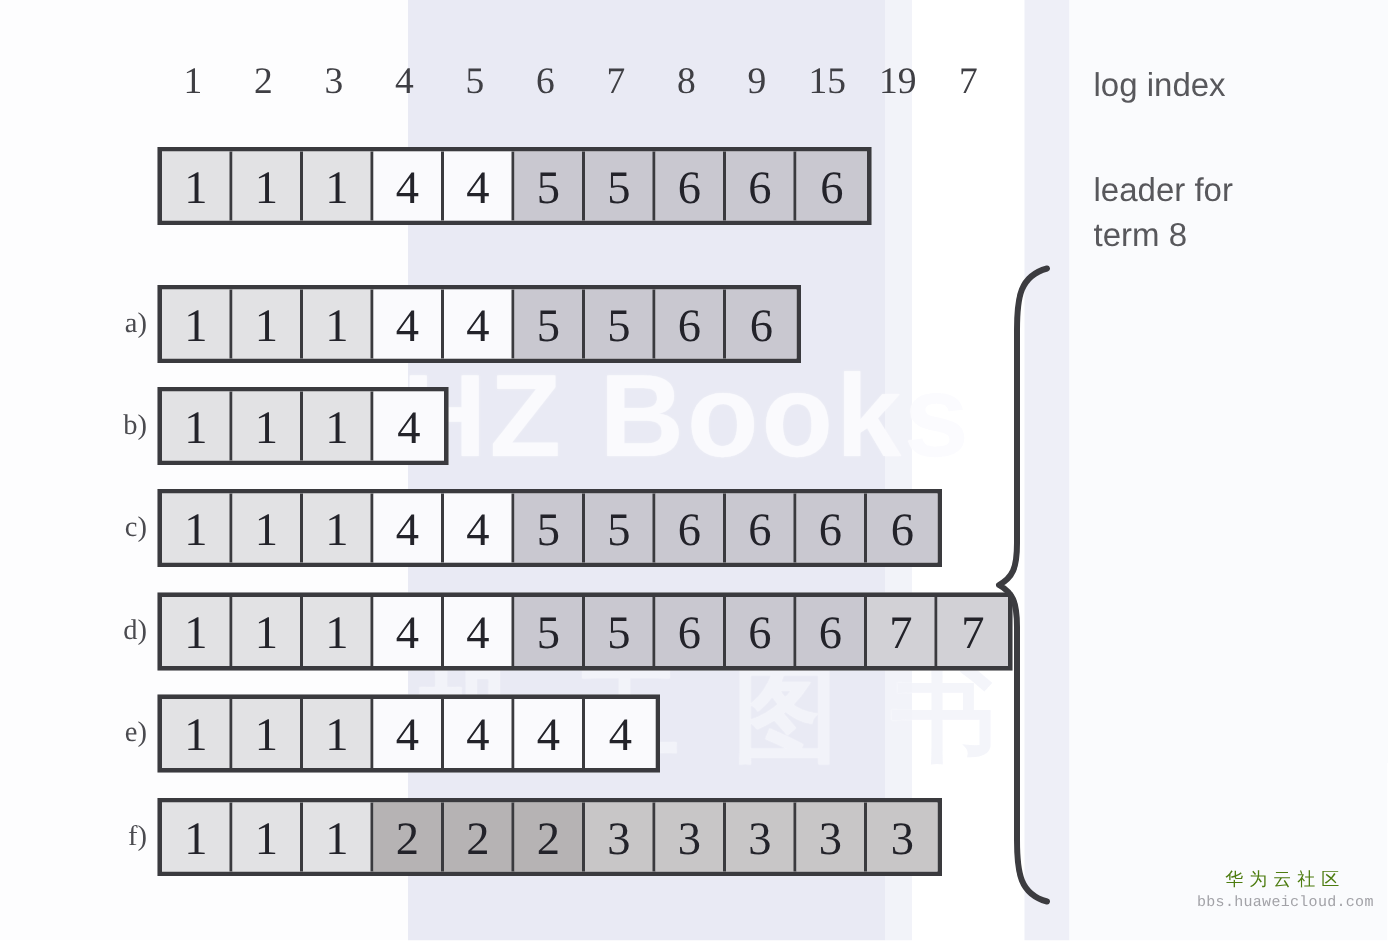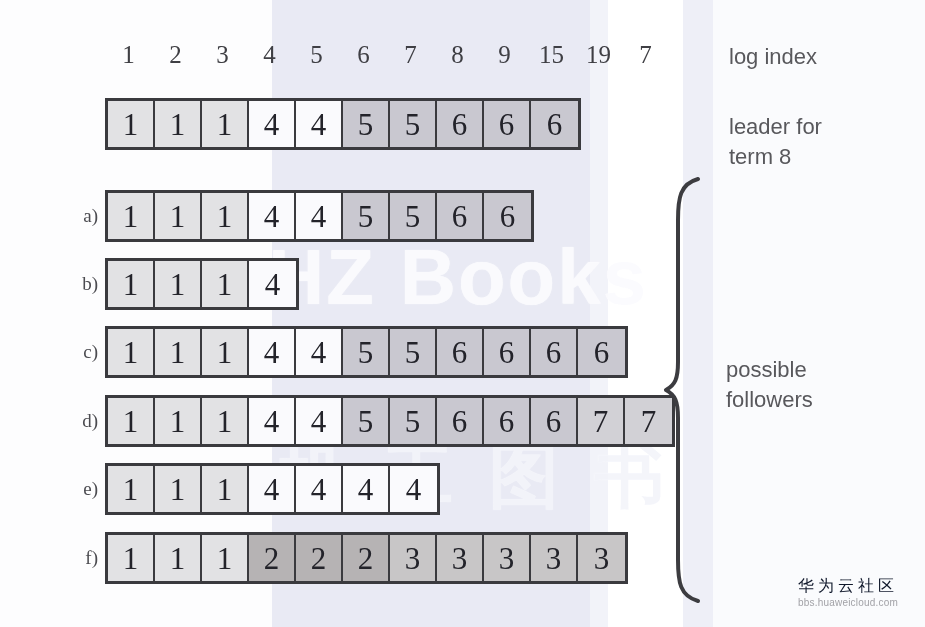--- a/index.html
+++ b/index.html
@@ -162,27 +162,27 @@
   
   #watermark {
     position: absolute;
     left: 798px;
     top: 576px;
     text-align: center;
     pointer-events: none;
   }
   #wm-cjk {
     font-family: "DejaVu Sans", sans-serif;
-    font-size: 16px;
+    font-size: 12px;
     letter-spacing: 4px;
-    color: #0f172a;
+    color: #4d7c0f;
     line-height: 20px;
   }
   #wm-url {
-    font-family: Liberation Sans, sans-serif;
+    font-family: Liberation Mono, monospace;
     font-size: 10px;
     color: #a2a2a7;
     line-height: 14px;
     letter-spacing: 0.2px;
   }
 </style>
 </head>
 <body>
 
 <div id="stage">
@@ -308,21 +308,19 @@
              L 16 186
              C 16 203, 13 209, 4 214
              C 13 219, 16 225, 16 242
              L 16 384
              C 16 406, 18 420, 36 425" fill="none" stroke="#3c3c40" stroke-width="4" stroke-linecap="round" stroke-linejoin="round"></path>
   </svg>
 
   <div class="caption" id="cap-logindex">log index</div>
   <div class="caption" id="cap-leader">leader for
 term 8</div>
-  <div class="caption" id="cap-followers">possible
-followers</div>
 
   <div id="watermark">
     <div id="wm-cjk">华为云社区</div>
     <div id="wm-url">bbs.huaweicloud.com</div>
   </div>
 
 </div>
 
 </body></html>

